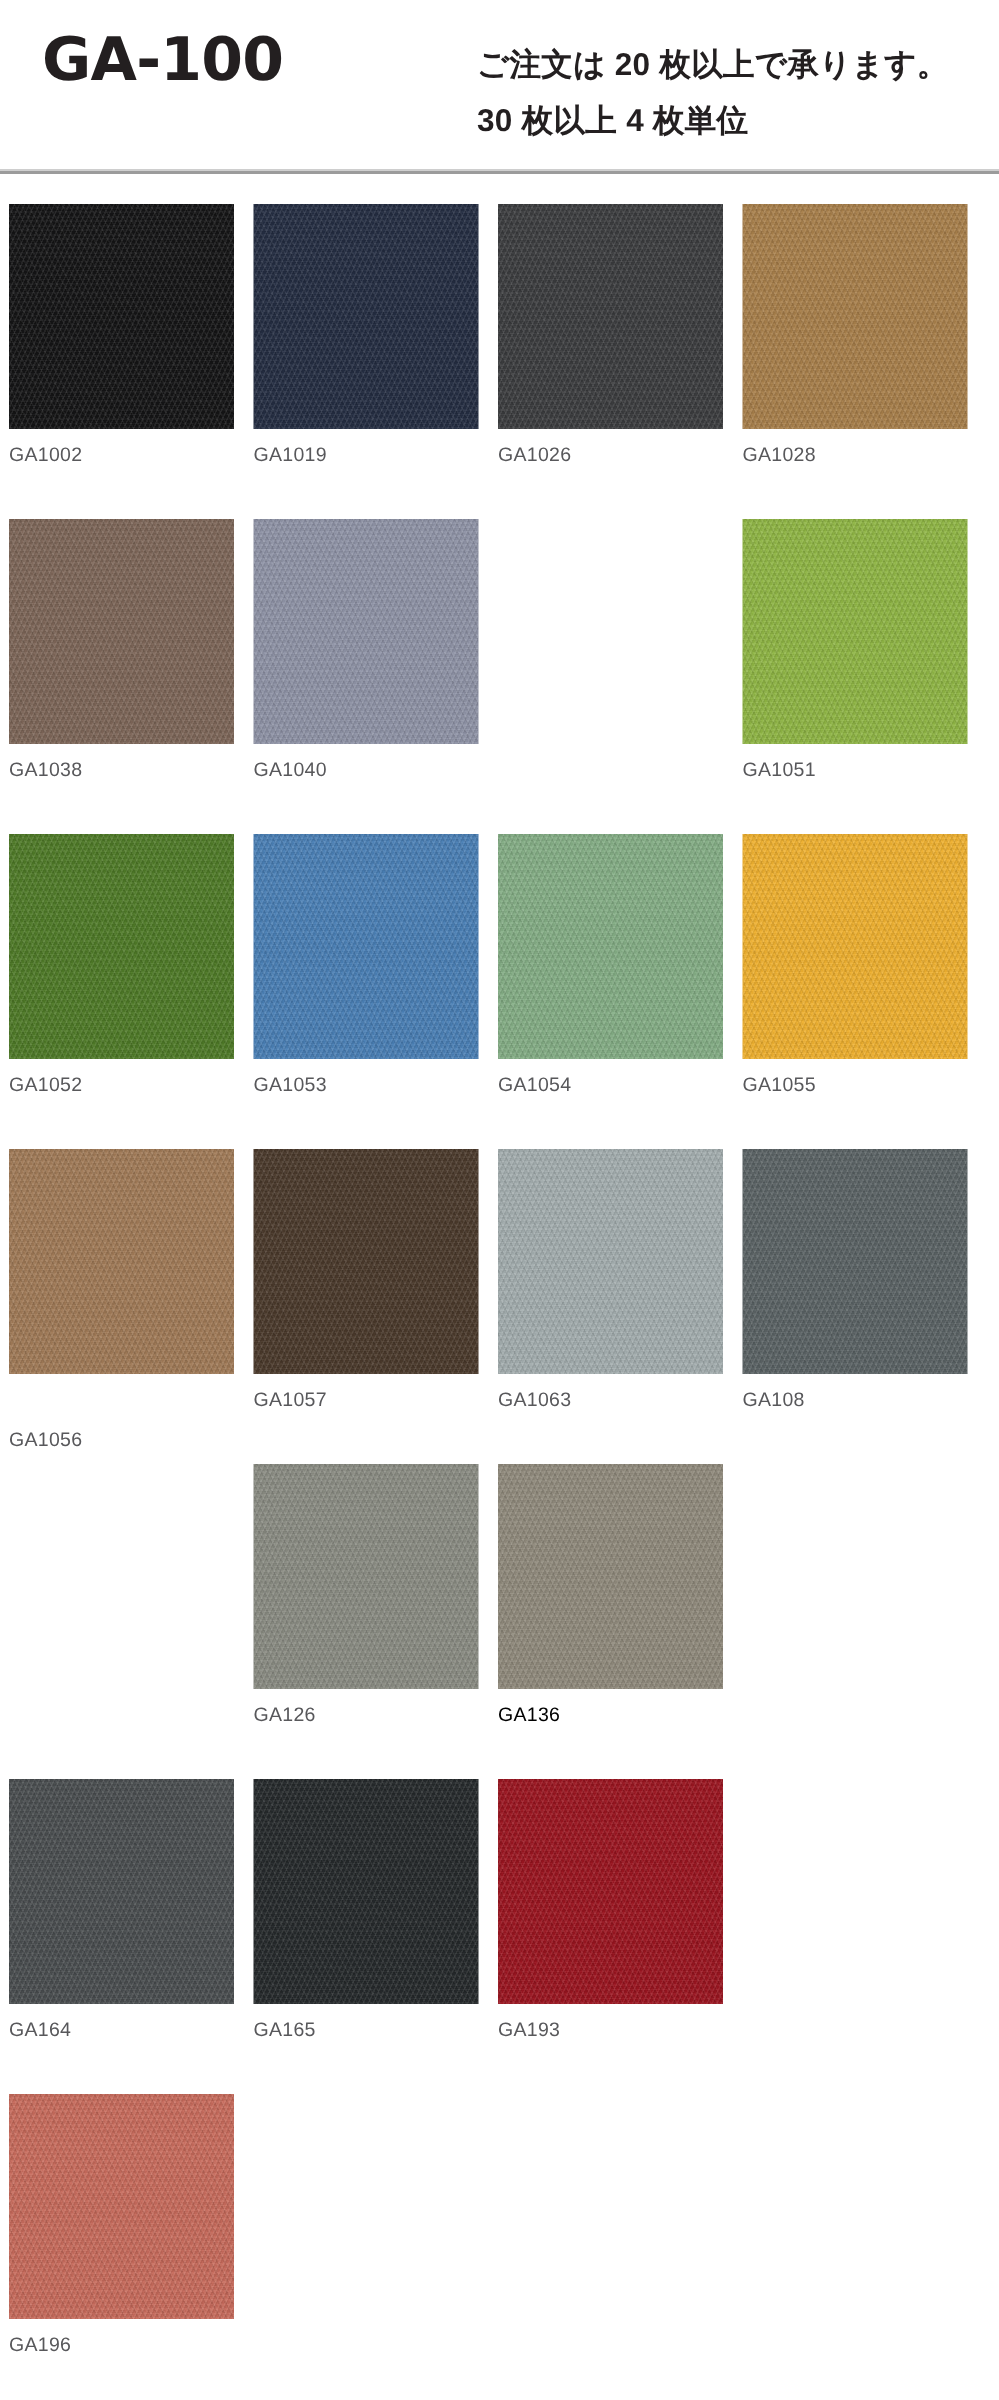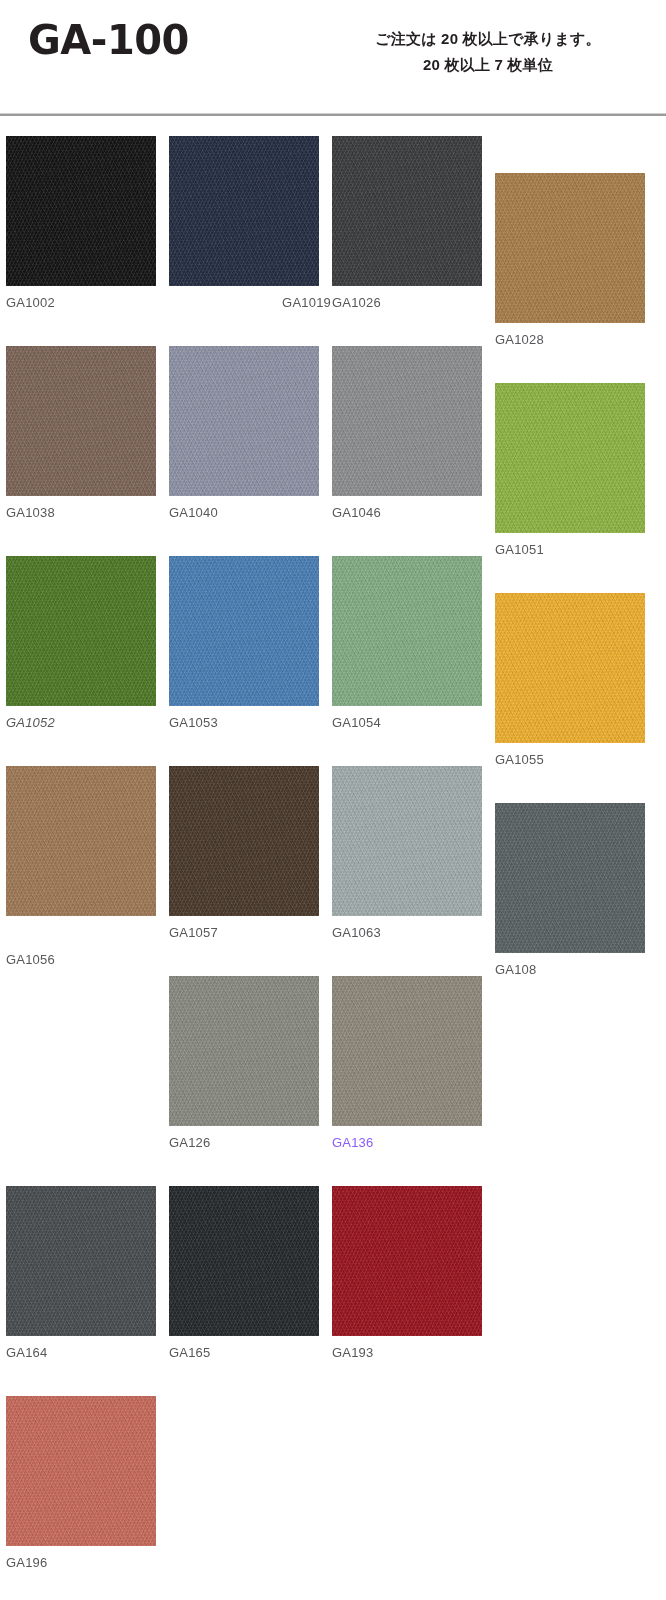--- a/index.html
+++ b/index.html
@@ -34,27 +34,26 @@
     line-height: 1.1;
     font-family: "DejaVu Sans", "Liberation Sans", sans-serif;
   }
   .header-notes {
     position: absolute;
     left: 318px;
     top: 26px;
     width: 340px;
   }
   .header-note {
-    font-size: 15px;
+    font-size: 21px;
     font-weight: bold;
     color: #231f20;
     line-height: 1.75;
     white-space: nowrap;
     letter-spacing: 0.2px;
-    text-align: center;
   }
   .divider {
     position: absolute;
     left: 0;
     top: 113px;
     width: 666px;
     height: 3px;
     background: #9b9b9b;
     border-top: 1px solid #cfcfcf;
     box-sizing: border-box;
@@ -73,21 +72,21 @@
     height: 210px;
   }
   .swatch-cell {
     position: absolute;
     top: 0;
     width: 162px;
   }
   .swatch-cell.c0 { left: 6px; }
   .swatch-cell.c1 { left: 169px; }
   .swatch-cell.c2 { left: 332px; }
-  .swatch-cell.c3 { left: 495px; margin-top: 37px; }
+  .swatch-cell.c3 { left: 495px; }
 
   .swatch {
     width: 150px;
     height: 150px;
     display: block;
     position: relative;
     overflow: hidden;
   }
   
   .swatch::after {
@@ -129,70 +128,66 @@
   }
 </style>
 </head>
 <body>
 
 <div class="header">
   <div class="header-title">GA-100</div>
 
   <div class="header-notes">
     <div class="header-note">ご注文は 20 枚以上で承ります。</div>
-    <div class="header-note">20 枚以上 7 枚単位</div>
+    <div class="header-note">30 枚以上 4 枚単位</div>
   </div>
 </div>
 
 <div class="divider" style="background: rgb(155, 155, 155);"></div>
 
 <div class="grid">
 
   <div class="row">
     <div class="swatch-cell c0">
       <div class="swatch" style="background-color: rgb(21, 21, 22);"></div>
       <span class="swatch-label" style="color: rgb(88, 88, 91);">GA1002</span>
     </div>
     <div class="swatch-cell c1">
       <div class="swatch" style="background-color: rgb(37, 46, 67);"></div>
-      <span class="swatch-label" style="color: rgb(88, 88, 91); text-align: right;">GA1019</span>
+      <span class="swatch-label" style="color: rgb(88, 88, 91);">GA1019</span>
     </div>
     <div class="swatch-cell c2">
       <div class="swatch" style="background-color: rgb(60, 61, 63);"></div>
       <span class="swatch-label" style="color: rgb(88, 88, 91);">GA1026</span>
     </div>
     <div class="swatch-cell c3">
       <div class="swatch" style="background-color: rgb(168, 127, 75);"></div>
       <span class="swatch-label" style="color: rgb(88, 88, 91);">GA1028</span>
     </div>
   </div>
 
   <div class="row">
     <div class="swatch-cell c0">
       <div class="swatch" style="background-color: rgb(125, 102, 88);"></div>
       <span class="swatch-label" style="color: rgb(88, 88, 91);">GA1038</span>
     </div>
     <div class="swatch-cell c1">
       <div class="swatch" style="background-color: rgb(143, 147, 166);"></div>
       <span class="swatch-label" style="color: rgb(88, 88, 91);">GA1040</span>
     </div>
-    <div class="swatch-cell c2">
-      <div class="swatch" style="background-color: rgb(141, 143, 145);"></div>
-      <span class="swatch-label" style="color: rgb(88, 88, 91);">GA1046</span>
-    </div>
     <div class="swatch-cell c3">
       <div class="swatch" style="background-color: rgb(143, 181, 69);"></div>
       <span class="swatch-label" style="color: rgb(88, 88, 91);">GA1051</span>
     </div>
   </div>
 
   <div class="row">
     <div class="swatch-cell c0">
       <div class="swatch" style="background-color: rgb(79, 122, 40);"></div>
-      <span class="swatch-label" style="color: rgb(88, 88, 91); font-style: italic;">GA1052</span>
+      <span class="swatch-label" style="color: rgb(88, 88, 91);">GA1052</span>
     </div>
     <div class="swatch-cell c1">
       <div class="swatch" style="background-color: rgb(74, 127, 181);"></div>
       <span class="swatch-label" style="color: rgb(88, 88, 91);">GA1053</span>
     </div>
     <div class="swatch-cell c2">
       <div class="swatch" style="background-color: rgb(132, 173, 133);"></div>
       <span class="swatch-label" style="color: rgb(88, 88, 91);">GA1054</span>
     </div>
     <div class="swatch-cell c3">
@@ -220,21 +215,21 @@
     </div>
   </div>
 
   <div class="row">
     <div class="swatch-cell c1">
       <div class="swatch" style="background-color: rgb(138, 140, 131);"></div>
       <span class="swatch-label" style="color: rgb(88, 88, 91);">GA126</span>
     </div>
     <div class="swatch-cell c2">
       <div class="swatch" style="background-color: rgb(144, 138, 124);"></div>
-      <span class="swatch-label" style="color: #8b5cf6;">GA136</span>
+      <span class="swatch-label" style="color: #000000;">GA136</span>
     </div>
   </div>
 
   <div class="row">
     <div class="swatch-cell c0">
       <div class="swatch" style="background-color: rgb(74, 78, 80);"></div>
       <span class="swatch-label" style="color: rgb(88, 88, 91);">GA164</span>
     </div>
     <div class="swatch-cell c1">
       <div class="swatch" style="background-color: rgb(38, 42, 44);"></div>

